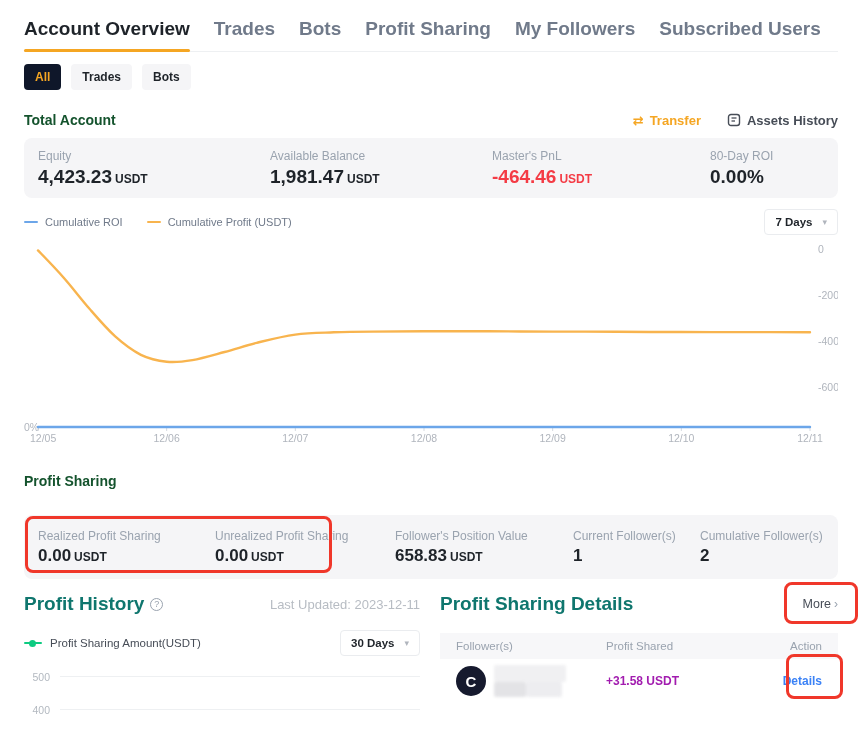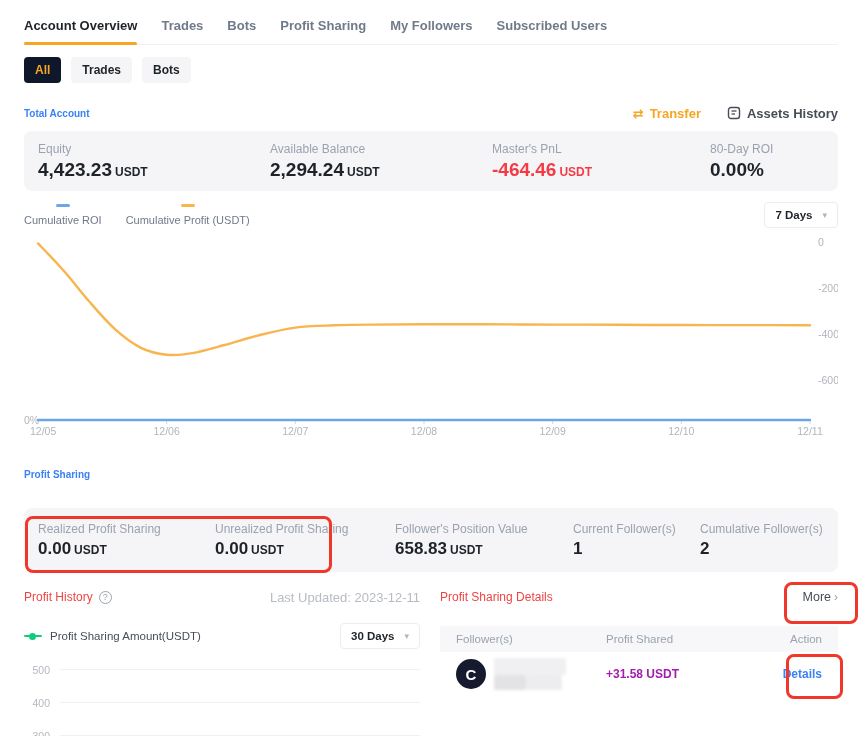--- a/index.html
+++ b/index.html
@@ -5,32 +5,32 @@
   * { margin:0; padding:0; box-sizing:border-box; }
   html,body { width:862px; height:736px; }
   body {
     font-family: "Liberation Sans", "DejaVu Sans", sans-serif;
     background:#ffffff; color:#1e2329; overflow:hidden; position:relative;
   }
   .page { padding:0 24px; position:relative; }
 
   
   .tabs { display:flex; gap:24px; margin-top:18px; padding-bottom:11px; border-bottom:1px solid #eef0f2; }
-  .tab { font-size:13px; font-weight:600; color:#707a8a; cursor:pointer; position:relative; white-space:nowrap; }
+  .tab { font-size:19px; font-weight:600; color:#707a8a; cursor:pointer; position:relative; white-space:nowrap; }
   .tab.active { color:#1e2329; font-weight:700; }
   .tab.active::after { content:""; position:absolute; left:0; right:0; bottom:-12px; height:3px; border-radius:2px; background:#f5a623; }
 
   
   .chips { display:flex; gap:10px; margin-top:12px; }
   .chip { font-size:12px; font-weight:600; padding:6px 11px; border-radius:4px; background:#f5f5f7; color:#1e2329; cursor:pointer; }
   .chip.active { background:#0f172a; color:#f5a623; }
 
   
   .sec-head { display:flex; justify-content:space-between; align-items:center; margin-top:20px; height:20px; }
-  .sec-title { font-size:10px; font-weight:700; color:#3b82f6; }
+  .sec-title { font-size:14px; font-weight:700; color:#14532d; }
   .head-actions { display:flex; gap:26px; align-items:center; }
   .action-link { display:flex; gap:6px; align-items:center; font-size:13px; font-weight:700; cursor:pointer; }
   .action-link.orange { color:#f5a623; }
   .action-link.dark { color:#474d57; }
   .glyph-ic { font-size:13px; line-height:1; }
 
   
   .panel { background:#f5f5f7; border-radius:8px; margin-top:8px; height:60px; display:flex; align-items:center; padding-left:14px; }
   .panel2 { margin-top:24px; height:64px; }
   .stat { display:flex; flex-direction:column; gap:4px; }
@@ -38,38 +38,38 @@
   .stat-value { font-size:19px; font-weight:700; color:#1e2329; line-height:1.05; }
   .panel2 .stat-value { font-size:17px; }
   .stat-value .unit { font-size:12px; font-weight:700; margin-left:3px; }
   .stat-value.red { color:#f43b45; }
   .p1-c1{width:232px}.p1-c2{width:222px}.p1-c3{width:218px}.p1-c4{flex:1}
   .p2-c1{width:177px}.p2-c2{width:180px}.p2-c3{width:178px}.p2-c4{width:127px}.p2-c5{flex:1}
 
   
   .legend-row { display:flex; justify-content:space-between; align-items:center; margin-top:13px; height:22px; }
   .legend-items { display:flex; gap:24px; align-items:center; }
-  .legend-item { display:flex; gap:7px; align-items:center; font-size:11px; color:#707a8a;flex-direction:column; }
+  .legend-item { display:flex; gap:7px; align-items:center; font-size:11px; color:#707a8a; }
   .dash { width:14px; height:2.5px; border-radius:2px; }
   .dash.blue { background:#6ca6e9; }
   .dash.orange { background:#f8b44e; }
   .select-box { display:flex; align-items:center; justify-content:center; gap:10px; border:1px solid #eaecef; border-radius:4px; background:#fff; height:26px; padding:0 10px; font-size:11.5px; font-weight:600; color:#1e2329; cursor:pointer; }
   .select-box .caret { color:#b0b5bd; font-size:9px; }
   #account-chart { margin-top:0; height:214px; }
   #account-chart svg text.ax { font-family:"Liberation Sans","DejaVu Sans",sans-serif; font-size:10.5px; fill:#b0b5bd; }
 
   .ps-head { margin-top:24px; }
 
   
   .bottom-grid { display:flex; gap:20px; margin-top:16px; }
   .bl-col { width:396px; }
   .br-col { flex:1; }
   .sub-head { display:flex; justify-content:space-between; align-items:center; height:18px; }
   .sub-title-wrap { display:flex; align-items:center; gap:6px; }
-  .sub-title { font-size:12px; color:#ef4444; }
+  .sub-title { font-size:19px; color:#0f766e;font-weight:bold; }
   .q-ic { width:13px; height:13px; border:1px solid #9aa3af; border-radius:50%; color:#9aa3af; font-size:9px; display:flex; align-items:center; justify-content:center; cursor:pointer; }
   .muted { font-size:13px; color:#b7bcc3; }
   .more-link { display:flex; align-items:center; gap:3px; font-size:12.5px; color:#474d57; cursor:pointer; }
   .more-link .chev { color:#9aa3af; font-size:12px; }
 
   .ph-legend-row { display:flex; justify-content:space-between; align-items:center; margin-top:16px; height:28px; }
   .ph-legend { display:flex; align-items:center; gap:8px; font-size:11.5px; color:#474d57; }
   .green-marker { position:relative; width:18px; height:2px; background:#0ecb81; border-radius:2px; }
   .green-marker::after { content:""; position:absolute; left:5px; top:-2.5px; width:7px; height:7px; border-radius:50%; background:#0ecb81; }
   .mini-chart { margin-top:3px; }
@@ -137,21 +137,21 @@
     </div>
   </div>
 
   <div class="panel">
     <div class="stat p1-c1">
       <span class="stat-label">Equity</span>
       <span class="stat-value"><span>4,423.23</span><span class="unit">USDT</span></span>
     </div>
     <div class="stat p1-c2">
       <span class="stat-label">Available Balance</span>
-      <span class="stat-value"><span>2,294.24</span><span class="unit">USDT</span></span>
+      <span class="stat-value"><span>1,981.47</span><span class="unit">USDT</span></span>
     </div>
     <div class="stat p1-c3">
       <span class="stat-label">Master's PnL</span>
       <span class="stat-value red"><span>-464.46</span><span class="unit">USDT</span></span>
     </div>
     <div class="stat p1-c4">
       <span class="stat-label">80-Day ROI</span>
       <span class="stat-value"><span>0.00%</span></span>
     </div>
   </div>

